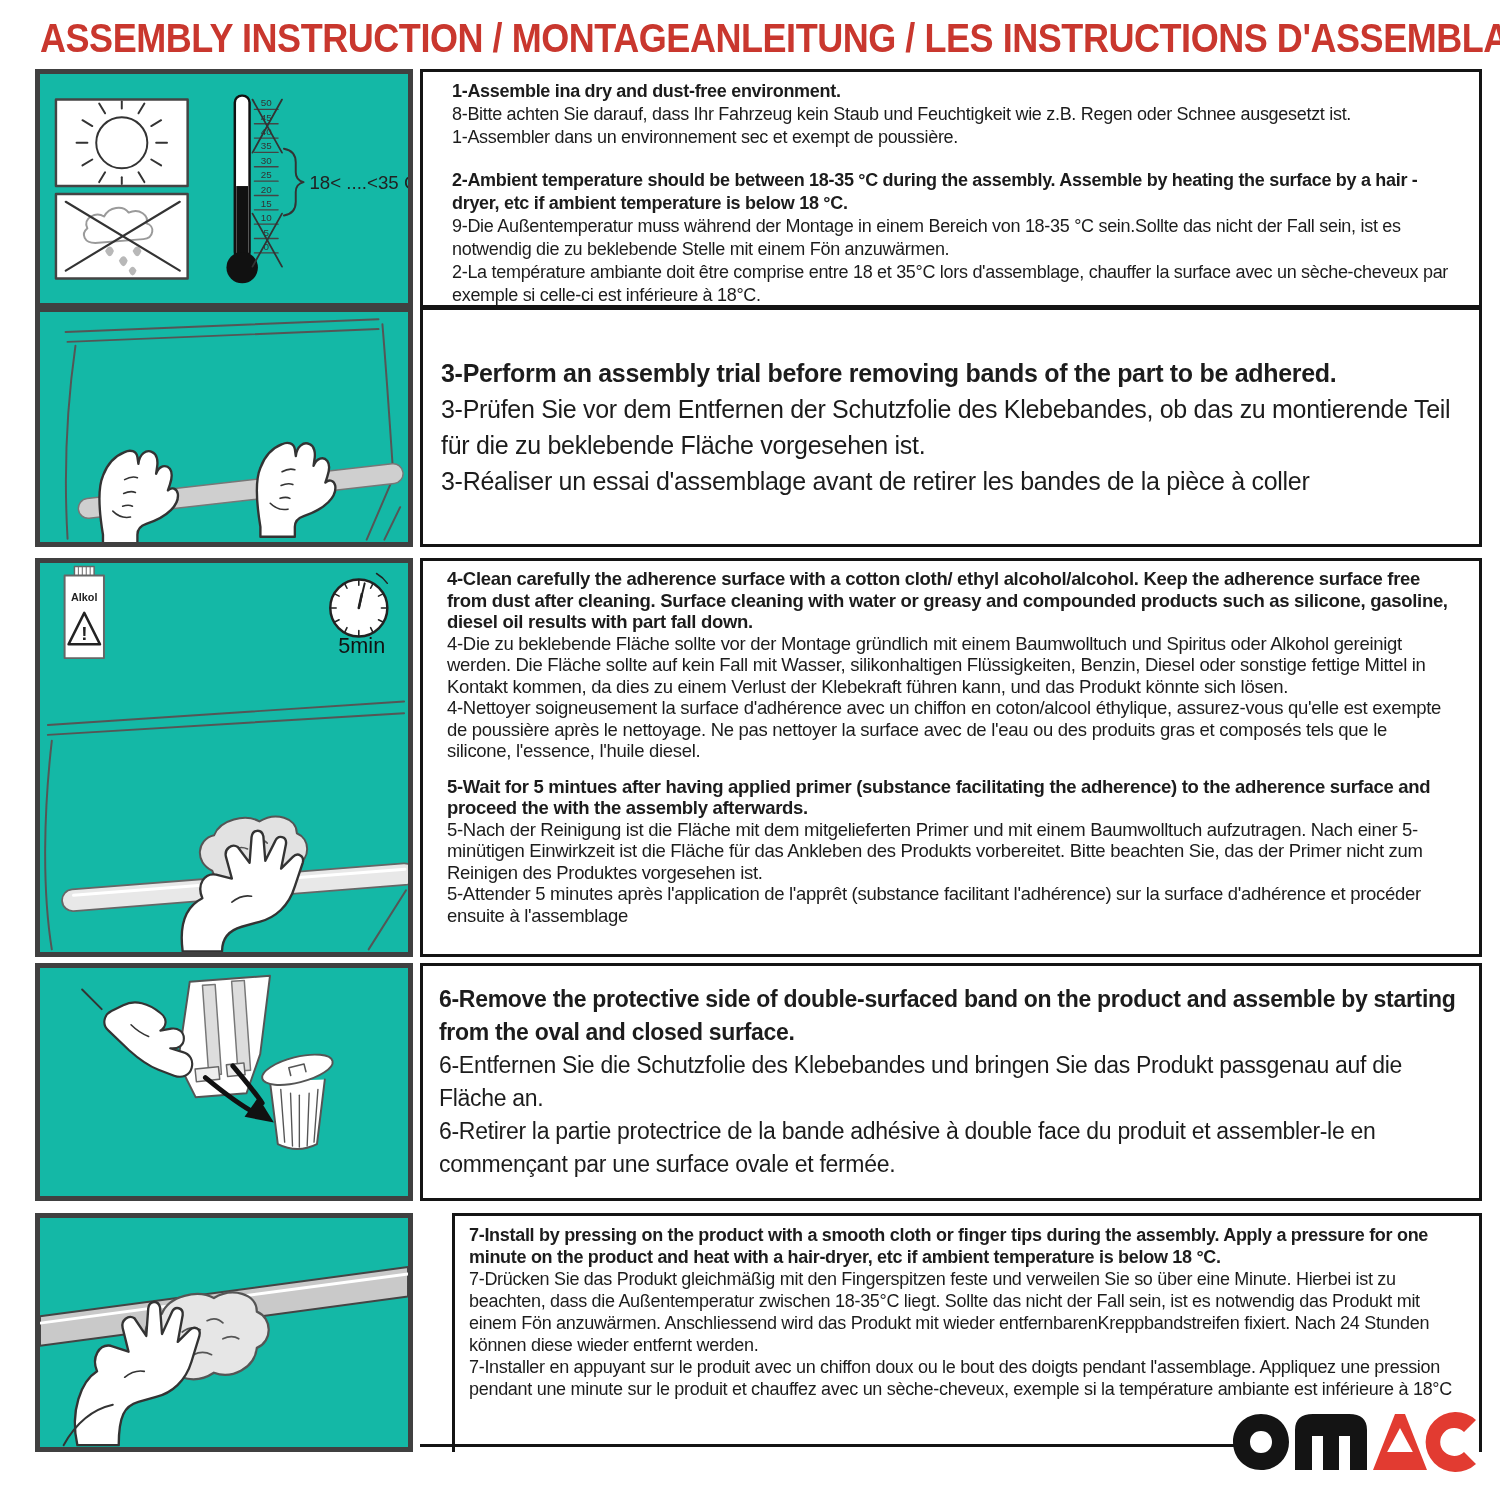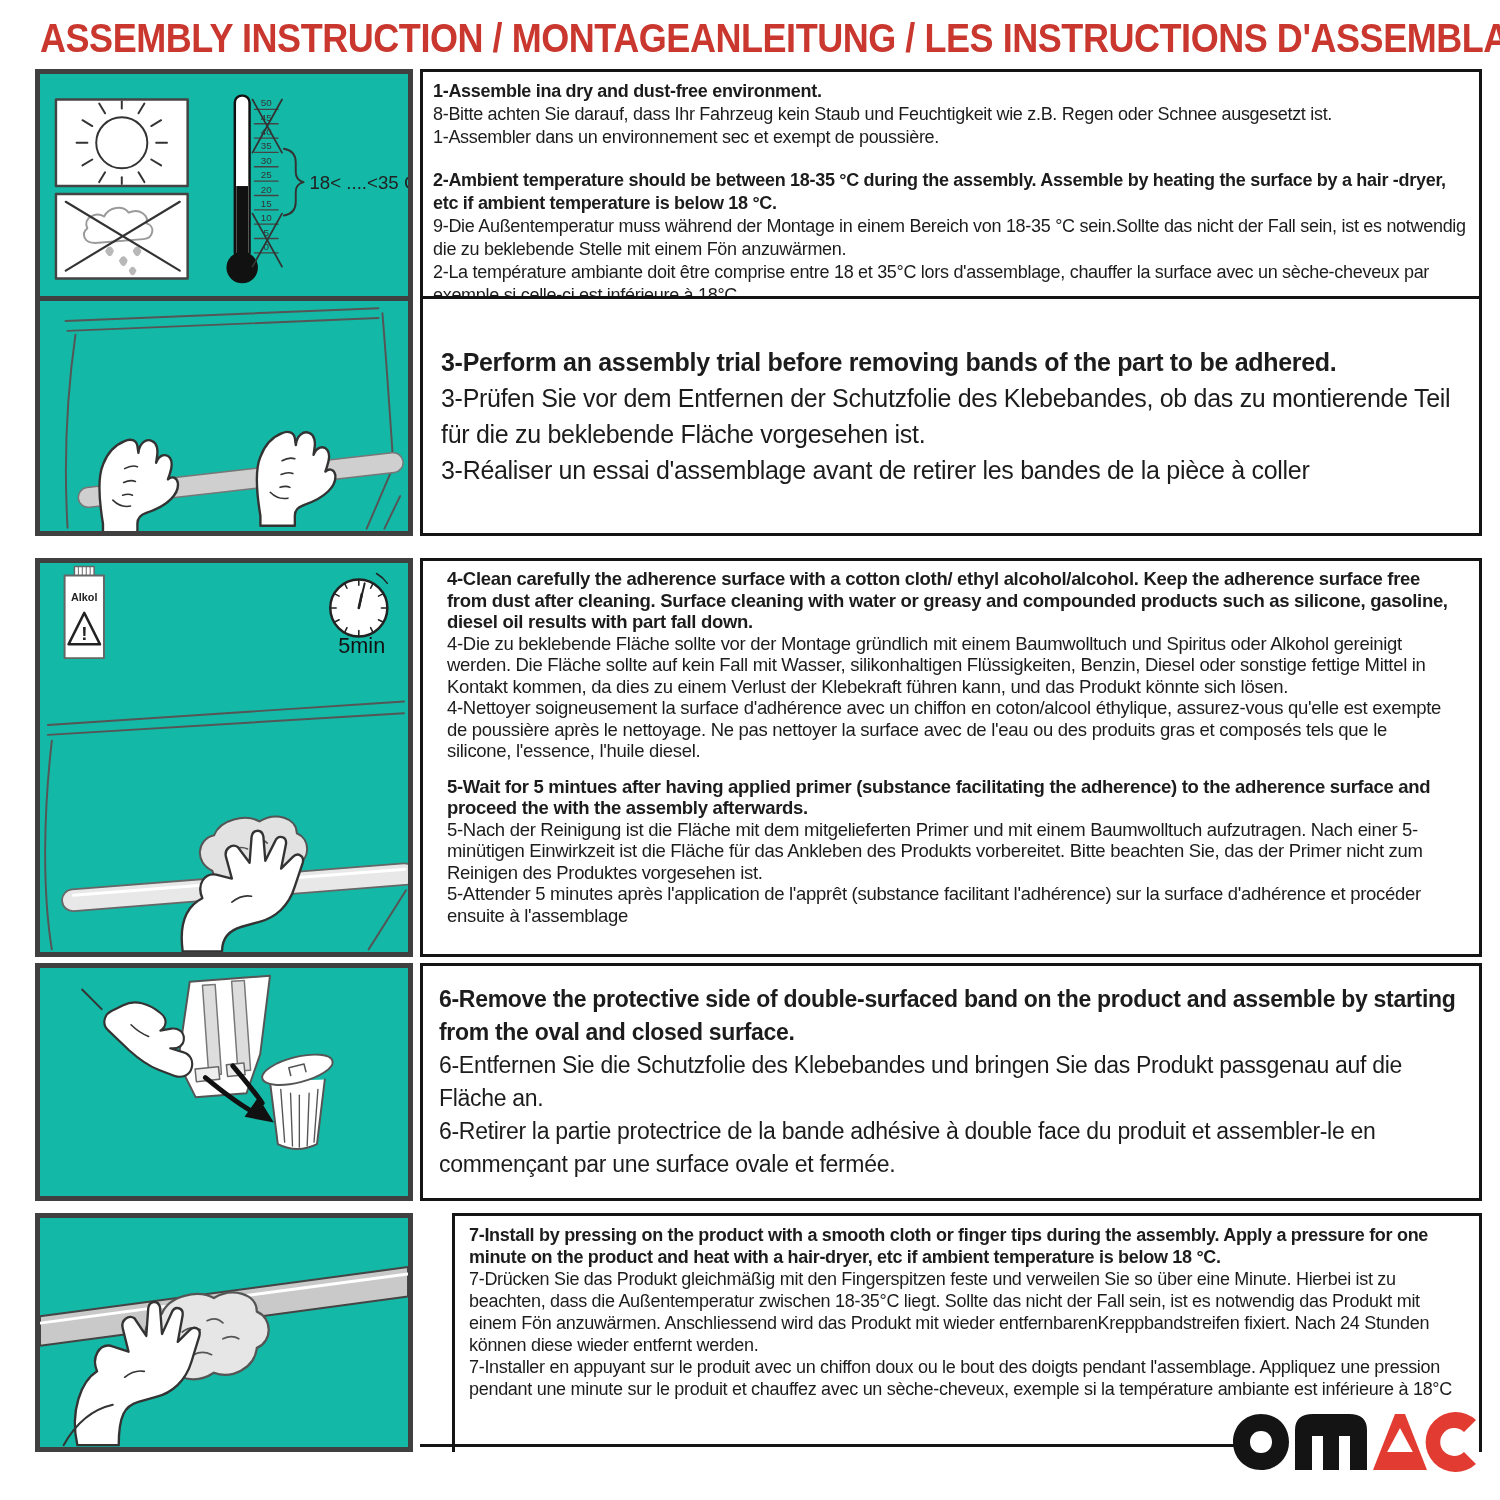--- a/index.html
+++ b/index.html
@@ -8,36 +8,36 @@
     position:relative; width:1500px; height:1500px; background:#fff;
     font-family:"Liberation Sans", sans-serif; color:#1c1c1c; overflow:hidden;
   }
   .title {
     position:absolute; left:40px; top:16px; width:1460px;
     font-size:40px; font-weight:bold; color:#c9372e; letter-spacing:-0.5px;
     transform:scaleX(0.90); transform-origin:left center; white-space:nowrap;
   }
   .row { position:absolute; left:35px; width:1447px; display:flex; }
   .row1 { top:69px;  height:239px; }
-  .row2 { top:296px; height:240px; }
+  .row2 { top:307px; height:240px; }
   .row3 { top:558px; height:399px; }
   .row4 { top:963px; height:238px; }
   .row5 { top:1213px; height:239px;gap:32px; }
   .illus {
     width:378px; flex:0 0 378px; border:5px solid #404040; background:#14b8a6;
     margin-right:7px; overflow:hidden;
   }
   .illus svg { display:block; width:100%; height:100%; }
   .textbox {
     flex:1; border:3px solid #141414; background:#fff; overflow:hidden;
     display:flex; flex-direction:column; letter-spacing:-0.3px;
   }
   .textbox p { margin:0; }
   .textbox .en { font-weight:bold; }
-  .row1 .textbox { font-size:18px; line-height:23px; padding:8px 10px; }
+  .row1 .textbox { font-size:18px; line-height:23px; padding:8px 29px; }
   .row1 .step + .step { margin-top:20px; }
   .row2 .textbox { font-size:25px; line-height:36px; padding:0 18px; justify-content:center; }
   .row3 .textbox { font-size:18.5px; line-height:21.5px; padding:7px 24px; }
   .row3 .step + .step { margin-top:14px; }
   .row4 .textbox { font-size:23px; line-height:33px; padding:0 16px; justify-content:center; }
   .row5 .textbox { font-size:18px; line-height:22px; padding:8px 14px; border-bottom:none; }
   .bottom-line { position:absolute; left:420px; top:1444px; width:817px; height:3px; background:#141414; }
   .logo { position:absolute; left:1233px; top:1406px; width:245px; height:80px; }
   .logo svg { display:block; width:100%; height:100%; }
   svg text { font-family:"Liberation Sans", sans-serif; }

